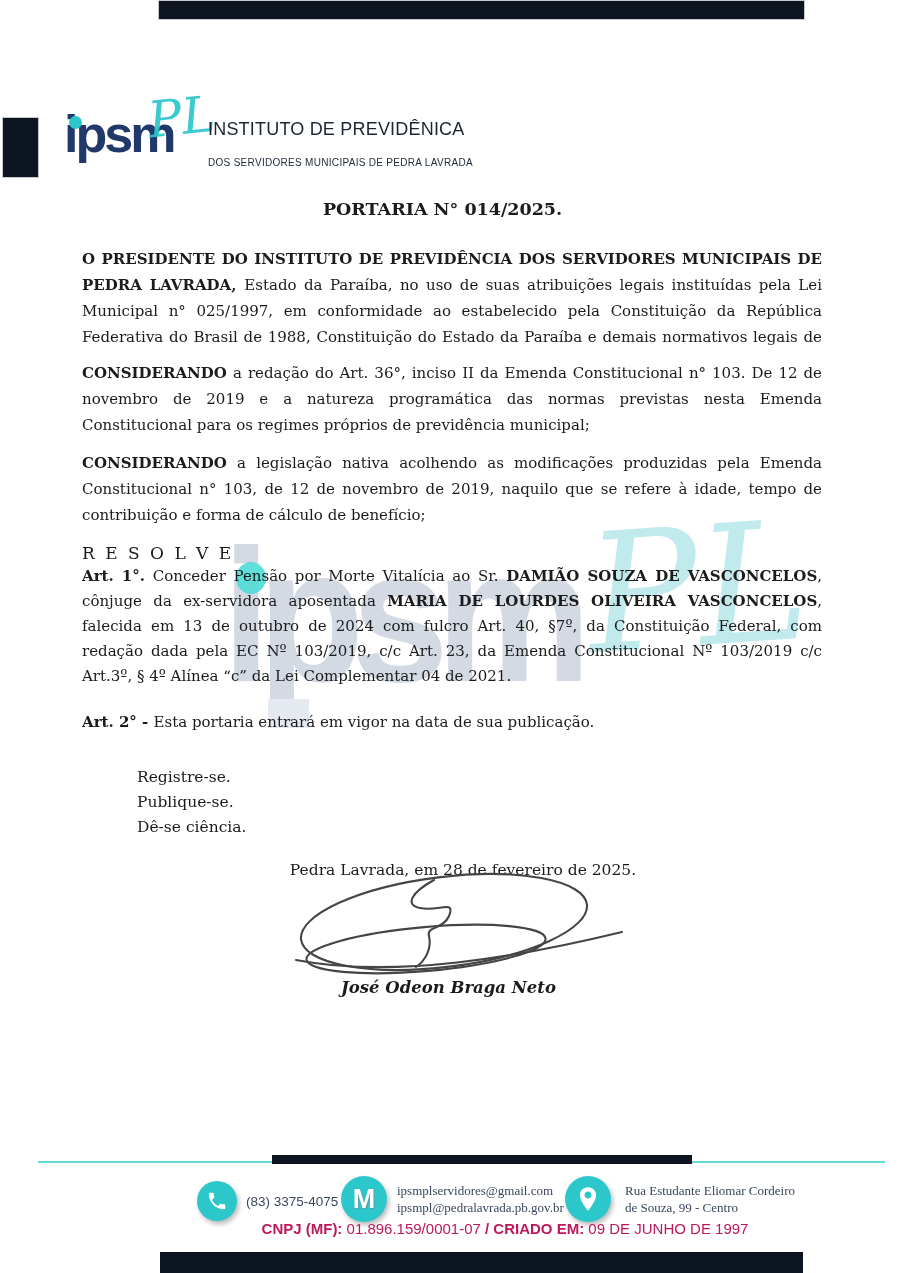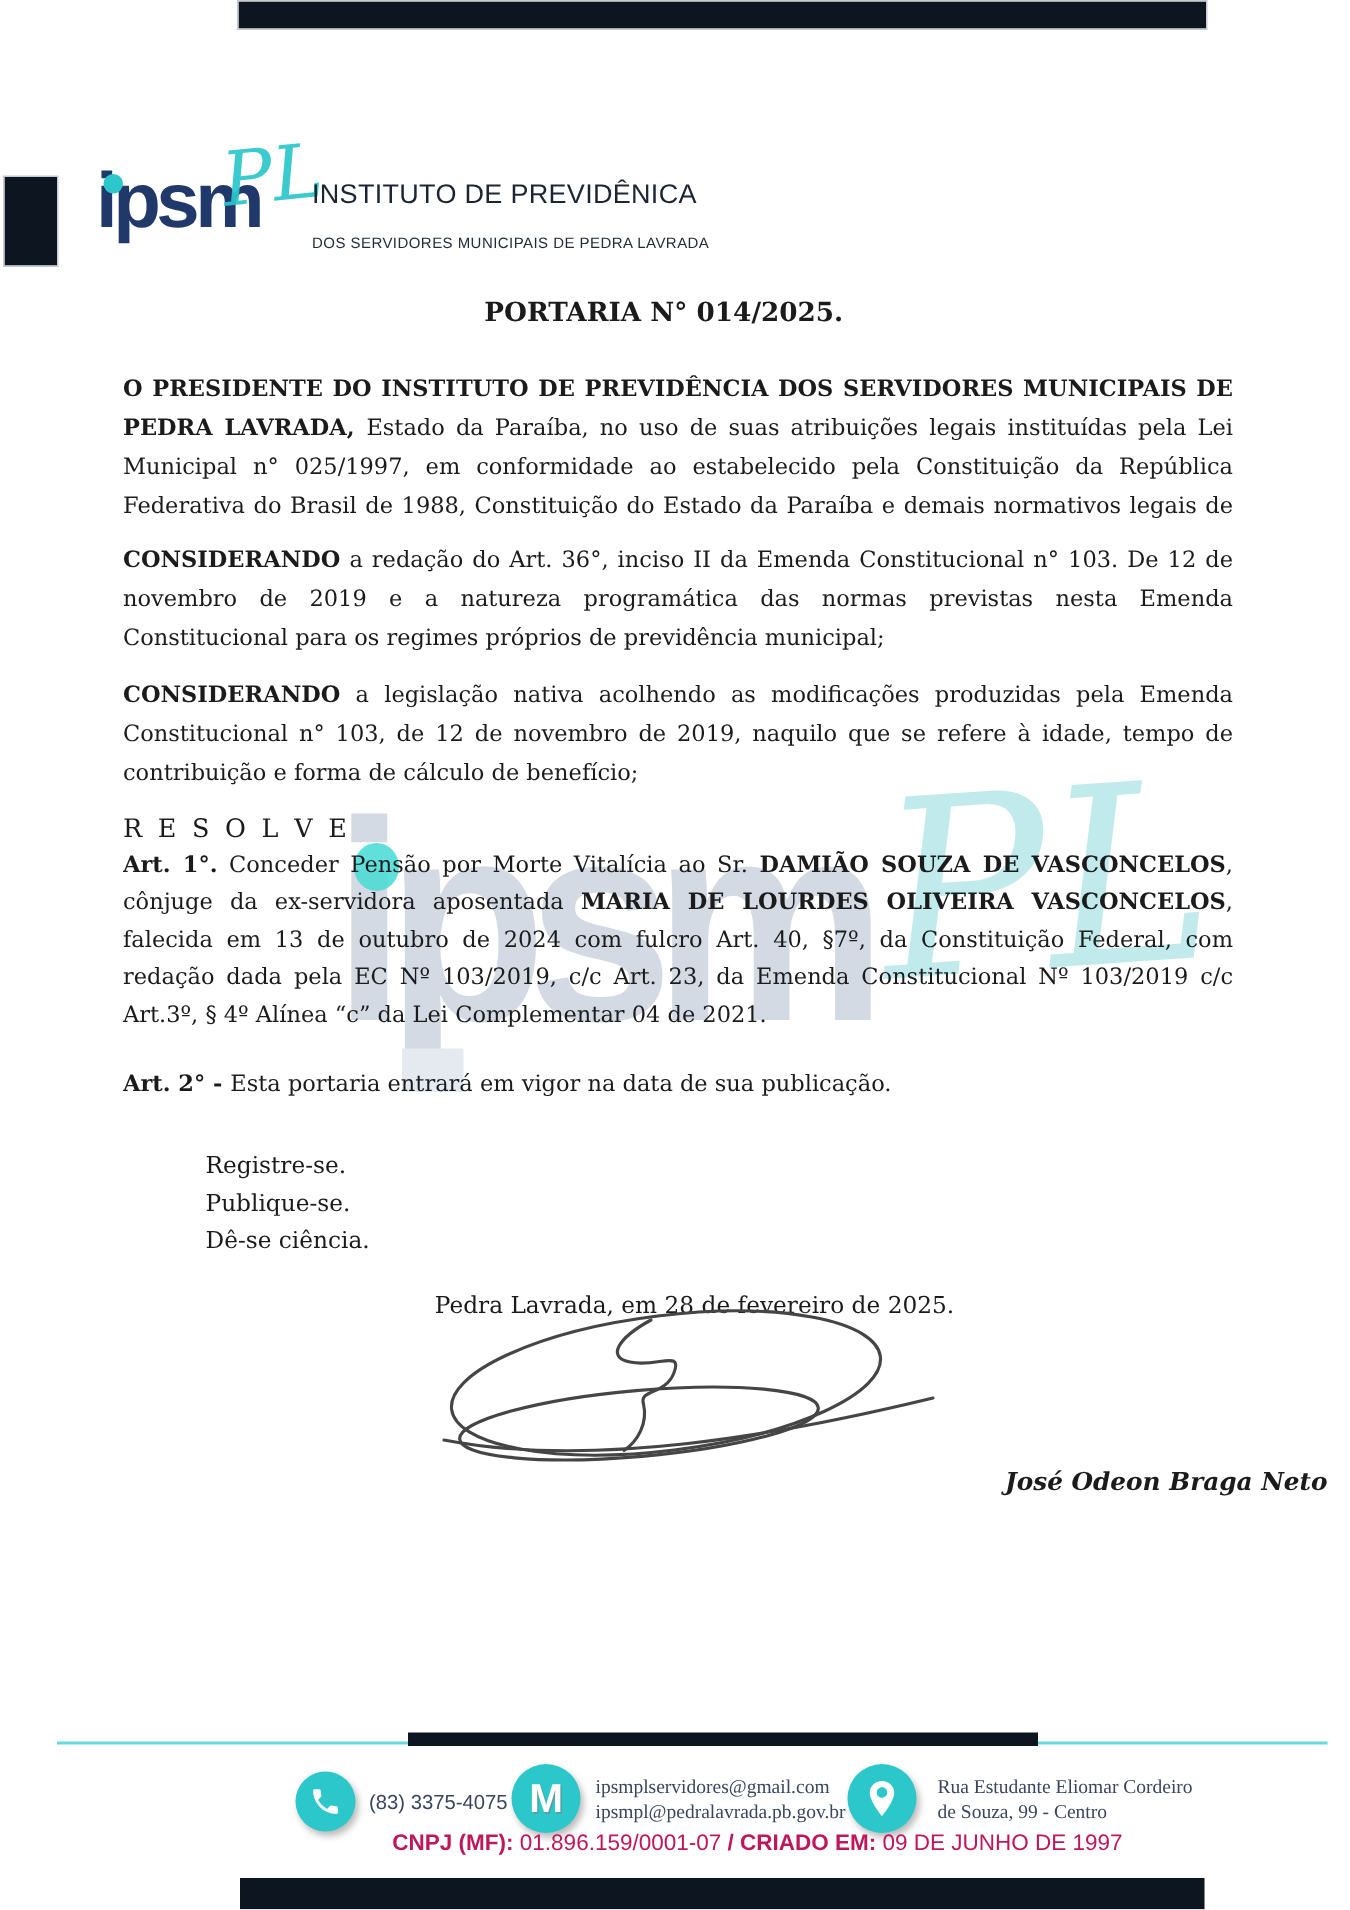--- a/index.html
+++ b/index.html
@@ -48,21 +48,21 @@
   .p-cons1{top:120px;height:80px;}
   .p-cons2{top:210px;height:80px;}
   .resolve{position:absolute;left:0;top:300px;margin:0;font-size:17px;font-weight:400;
            letter-spacing:2.5px;line-height:26px;}
   .p-art1{top:324px;height:127px;line-height:25px;}
   .p-art2{top:469px;height:28px;text-align:left;}
   .closing{position:absolute;left:55px;top:525px;font-size:15.5px;line-height:25px;}
   .dateline{position:absolute;left:0;top:610px;width:740px;margin:11px;text-align:center;font-size:15.5px;}
 
   
-  .sig{position:absolute;left:12px;right:0;top:872px;text-align:right;z-index:1;}
+  .sig{position:absolute;left:12px;right:0;top:872px;text-align:center;z-index:1;}
   .sig-svg{display:block;margin:0 auto;}
   .sig-name{font-size:16.5px;font-weight:700;font-style:italic;margin-top:0;}
   .sig-role{font-size:15.5px;margin-top:3px;}
 
   
   .f-line{position:absolute;left:38px;top:1161px;width:862px;height:2px;background:#66d9dc;}
   .f-line-accent{position:absolute;left:272px;top:1155px;width:420px;height:9px;background:var(--navy,#0d1520);}
   .contact{position:absolute;display:flex;align-items:center;}
   .circ{display:flex;align-items:center;justify-content:center;border-radius:50%;flex:none;
         background:var(--teal,#2bc7cb);box-shadow:2px 3px 5px rgba(0,0,0,.28);}

